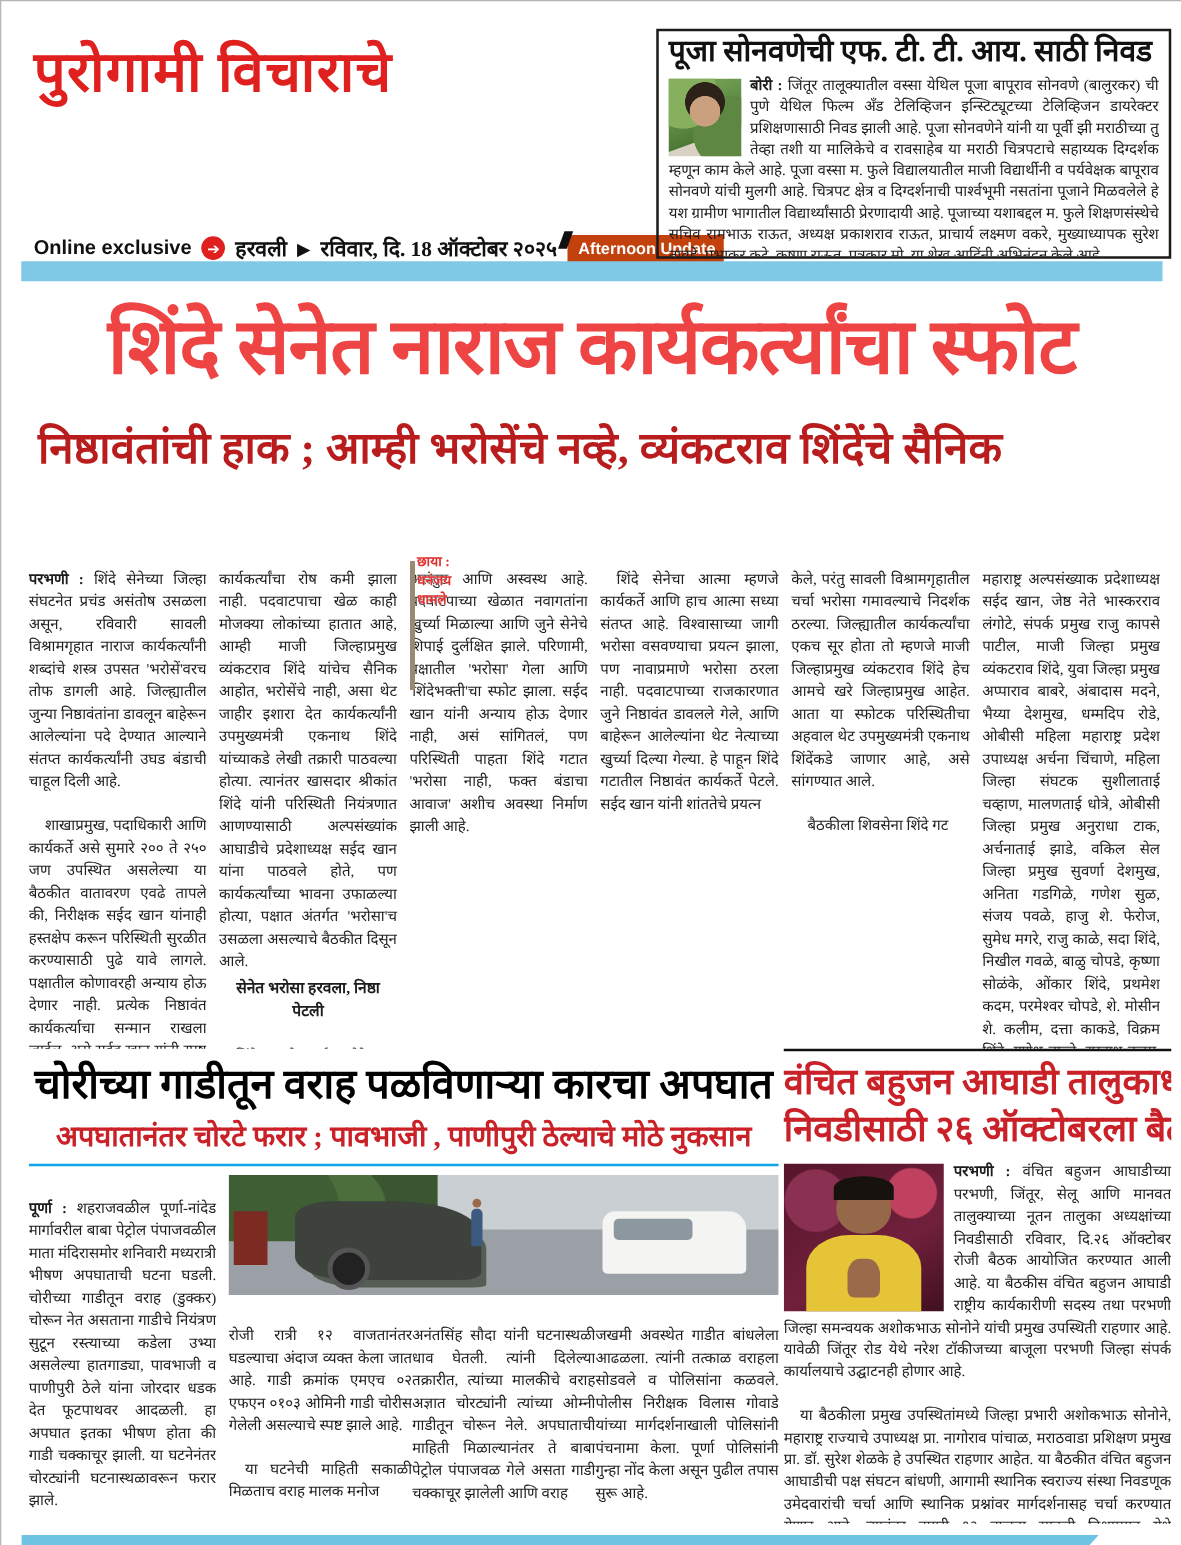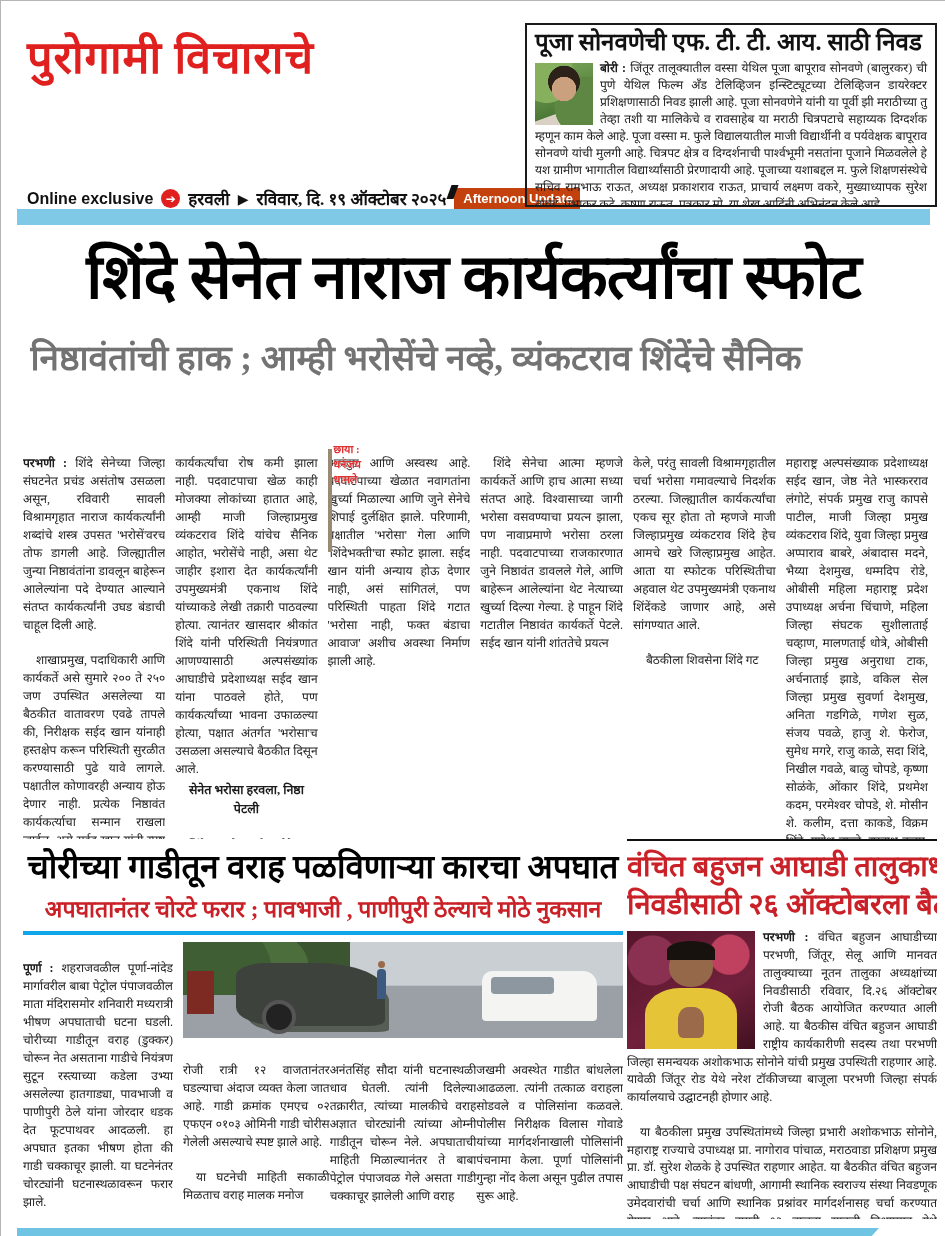--- a/index.html
+++ b/index.html
@@ -31,22 +31,22 @@
                      radial-gradient(circle at 85% 70%,#5d8743 0 45%,transparent 46%),
                      linear-gradient(160deg,#7faa5d,#4c7a36 70%,#d9d2c4 71%);}
   
   .bluebar{position:absolute;left:16px;top:208px;width:913px;height:16px;background:#7fc9e6;}
   .footerbar{position:absolute;left:16px;top:1227px;width:862px;height:38px;background:#6fc4e3;
              clip-path:polygon(0 0,100% 0,96% 100%,0 100%);
              font-family:"Liberation Sans",sans-serif;font-size:20px;color:#102028;
              display:flex;align-items:center;padding-left:46px;box-sizing:border-box;}
   
   .main-head{position:absolute;left:0;top:231px;width:945px;text-align:center;font-size:62px;font-weight:900;
-             color:#000000;white-space:nowrap;letter-spacing:-1px;}
-  .main-sub{position:absolute;left:0;top:336px;width:830px;text-align:center;color:#737373;font-weight:bold;
+             color:#ef4444;white-space:nowrap;letter-spacing:-1px;}
+  .main-sub{position:absolute;left:0;top:336px;width:830px;text-align:center;color:#b91c1c;font-weight:bold;
             font-size:35px;line-height:1.28;}
   .main-sub div{white-space:nowrap;}
   .main-body{position:absolute;left:22px;top:436px;width:905px;height:402px;display:flex;gap:10px;overflow:hidden;}
   .mcol{flex:1;font-size:12px;line-height:1.5;text-align:justify;overflow:hidden;}
   .midwrap{flex:3.15;display:flex;flex-direction:row;}
   .midcols{display:flex;gap:10px;flex:1;overflow:hidden;}
   .body-p{margin:17px 0 1px 0;text-indent:13px;}
   .body-p.nolead{text-indent:0;}
   .lead{font-weight:bold;}
   .colsub{text-align:center;font-weight:bold;font-size:12.5px;margin:3px 0;text-indent:0;}
@@ -70,21 +70,21 @@
       radial-gradient(circle at 90% 62%,#f2f2ef 0 5%,transparent 6%),
       radial-gradient(circle at 93% 38%,#8a6a52 0 2.5%,transparent 3%),
       linear-gradient(#e6dfd0 0 55%,#cdbfa8 56% 75%,#6a5c4c 76% 100%);}
   .meet-photo .door{position:absolute;left:4%;top:6%;width:9%;height:52%;background:#7c6c58;border:2px solid #9a8a74;}
   .meet-photo .cap{position:absolute;left:6px;top:4px;color:#e03030;font-size:11px;font-weight:bold;
                    text-shadow:0 0 2px #fff;}
   
   .crash{position:absolute;left:22px;top:842px;width:600px;height:376px;overflow:hidden;}
   .crash-head{font-size:33px;font-weight:900;color:#000;text-align:center;white-space:nowrap;}
   .crash-sub{font-size:23px;font-weight:bold;color:#c92127;text-align:center;white-space:nowrap;margin-top:4px;
-             padding-bottom:7px;border-bottom:4px solid #0ea5e9;}
+             padding-bottom:7px;border-bottom:2px solid #0ea5e9;}
   .crash-body{display:flex;gap:10px;margin-top:7px;height:272px;overflow:hidden;}
   .ccol1{width:150px;flex:none;font-size:12px;line-height:1.5;text-align:justify;overflow:hidden;}
   .crightwrap{flex:1;display:flex;flex-direction:column;}
   .crash-photo{position:relative;height:96px;margin-bottom:6px;overflow:hidden;
     background:linear-gradient(#c9cfd3 0 45%,#9aa0a5 46% 100%);}
   .crash-photo .trees{position:absolute;left:0;top:0;width:38%;height:55%;
     background:radial-gradient(circle at 20% 60%,#3f5e33 0 40%,transparent 41%),
                radial-gradient(circle at 55% 50%,#4c6e3c 0 35%,transparent 36%),
                radial-gradient(circle at 85% 65%,#3a5530 0 30%,transparent 31%);}
   .crash-photo .red-obj{position:absolute;left:1%;top:30%;width:6%;height:45%;background:#7c2a22;}
@@ -121,21 +121,21 @@
 
 <div class="page" data-interactable="false">
 
   <div class="tagline" data-interactable="false">पुरोगामी विचाराचे</div>
 
   <div class="dateline" data-interactable="false">
     <span class="de" data-interactable="false">Online exclusive</span>
     <span class="circ" data-interactable="false">➔</span>
     <span class="de devn" data-interactable="false">हरवली</span>
     <span class="tri" data-interactable="false">▶</span>
-    <span class="de devn" data-interactable="false">रविवार, दि. १९ ऑक्टोबर २०२५</span>
+    <span class="de devn" data-interactable="false">रविवार, दि. 18 ऑक्टोबर २०२५</span>
     <span class="badge" data-interactable="false">Afternoon Update</span>
   </div>
 
   <div class="box-story" data-interactable="false">
     <div class="box-head" data-interactable="false">पूजा सोनवणेची एफ. टी. टी. आय. साठी निवड</div>
     <div class="box-body" data-interactable="false">
       <span class="pphoto" data-interactable="false"></span>
       <span class="lead" data-interactable="false">बोरी :</span>
       <span data-interactable="false">जिंतूर तालूक्यातील वस्सा येथिल पूजा बापूराव सोनवणे (बालुरकर) ची पुणे येथिल फिल्म अँड टेलिव्हिजन इन्स्टिट्यूटच्या टेलिव्हिजन डायरेक्टर प्रशिक्षणासाठी निवड झाली आहे. पूजा सोनवणेने यांनी या पूर्वी झी मराठीच्या तु तेव्हा तशी या मालिकेचे व रावसाहेब या मराठी चित्रपटाचे सहाय्यक दिग्दर्शक म्हणून काम केले आहे. पूजा वस्सा म. फुले विद्यालयातील माजी विद्यार्थीनी व पर्यवेक्षक बापूराव सोनवणे यांची मुलगी आहे. चित्रपट क्षेत्र व दिग्दर्शनाची पार्श्वभूमी नसतांना पूजाने मिळवलेले हे यश ग्रामीण भागातील विद्यार्थ्यांसाठी प्रेरणादायी आहे. पूजाच्या यशाबद्दल म. फुले शिक्षणसंस्थेचे सचिव रामभाऊ राऊत, अध्यक्ष प्रकाशराव राऊत, प्राचार्य लक्ष्मण वकरे, मुख्याध्यापक सुरेश तावडे, प्रभाकर कुटे, कृष्णा राऊत, पत्रकार मो. या.शेख आदिंनी अभिनंदन केले आहे.</span>
     </div>

